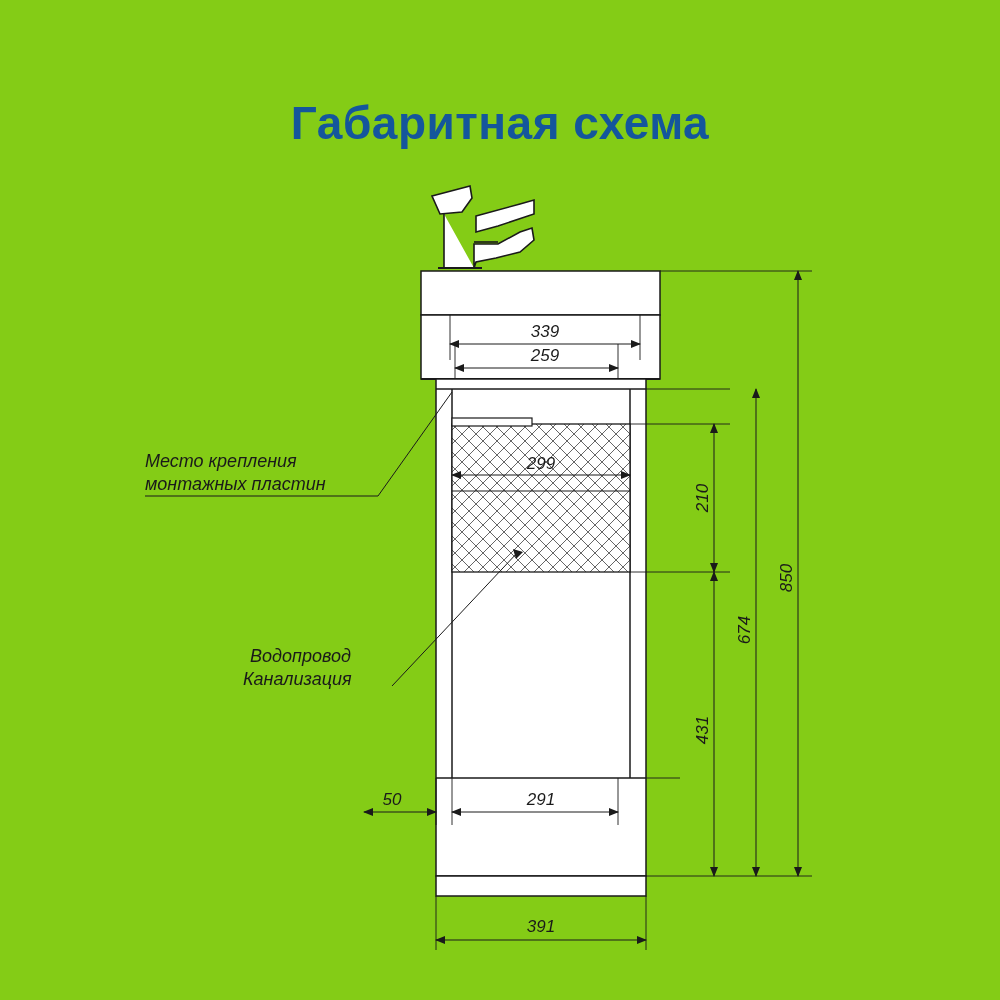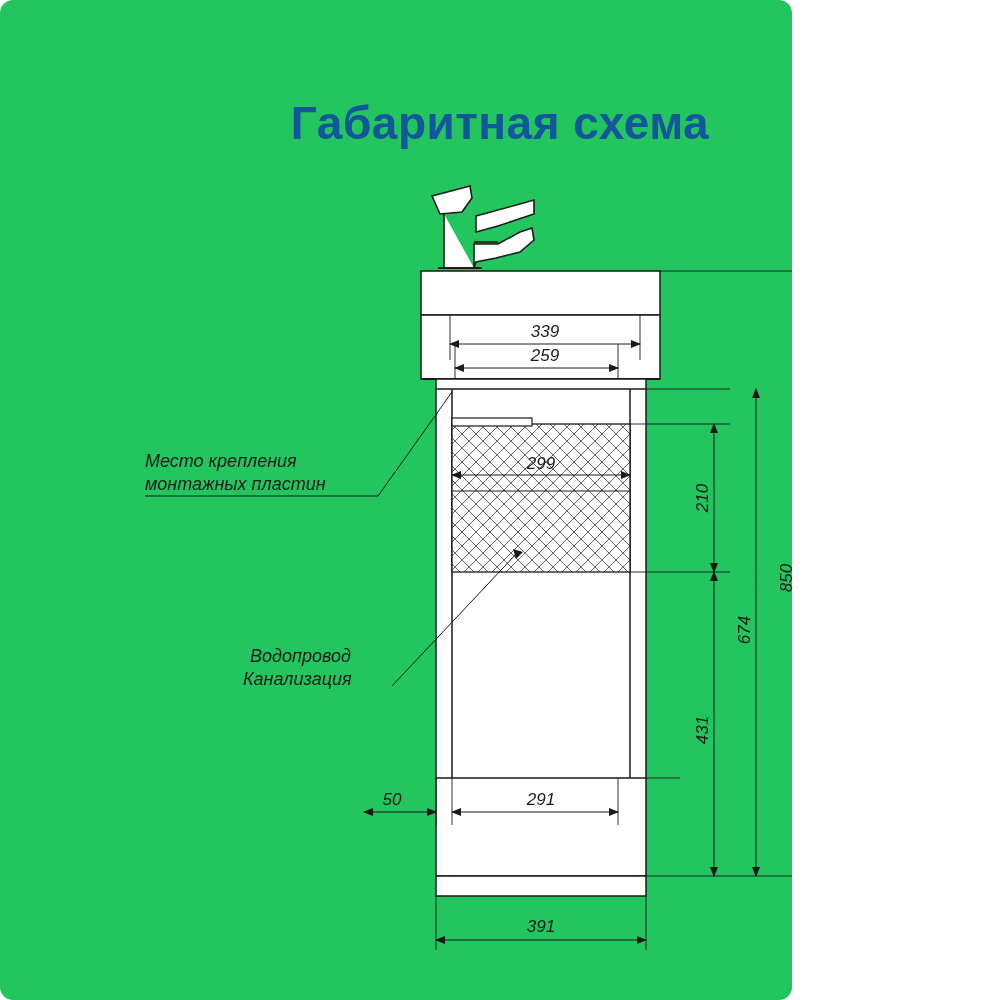--- a/index.html
+++ b/index.html
@@ -5,25 +5,24 @@
   html, body {
     margin: 0;
     padding: 0;
     background: #ffffff;
   }
   body {
     font-family: "Liberation Sans", sans-serif;
   }
   #page {
     position: relative;
-    width: 792px;
+    width: 1000px;
     height: 1000px;
-    background: #22c55e;
+    background: #84cc16;
     overflow: hidden;
-    border-radius: 13px;
   }
   #title {
     position: absolute;
     left: 0;
     top: 96px;
     width: 1000px;
     text-align: center;
     font-size: 46px;
     font-weight: bold;
     color: #14569c;

